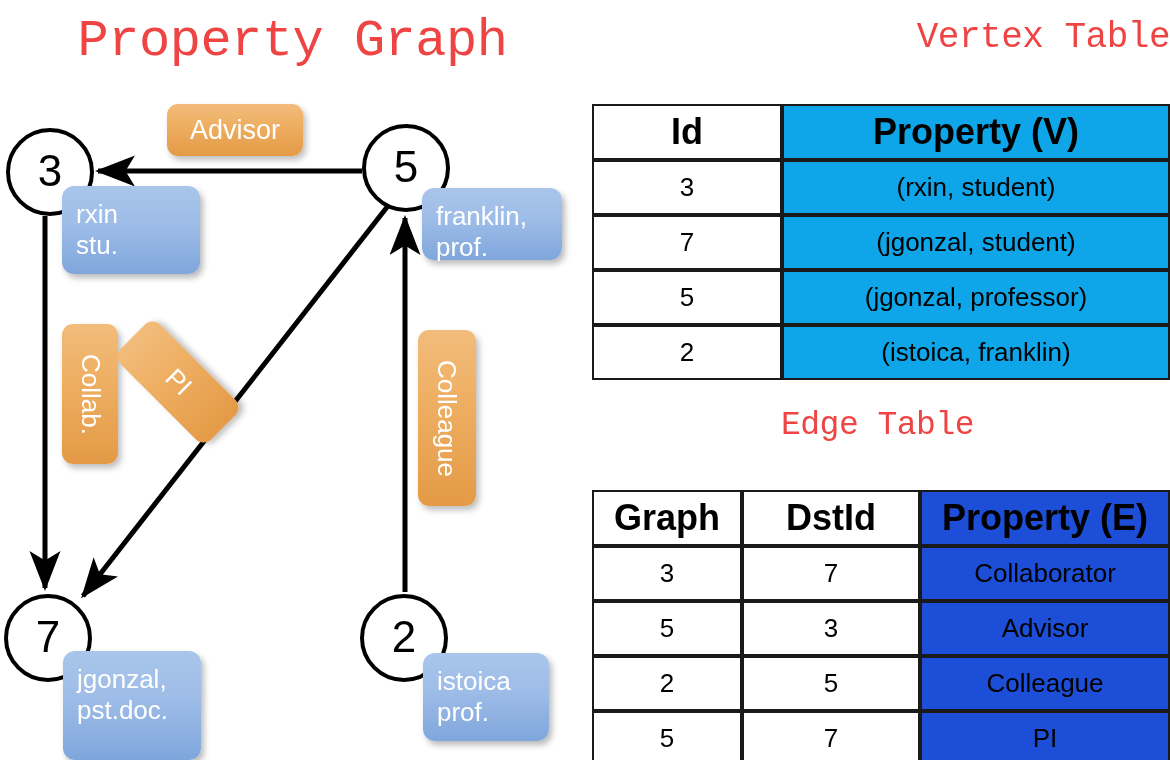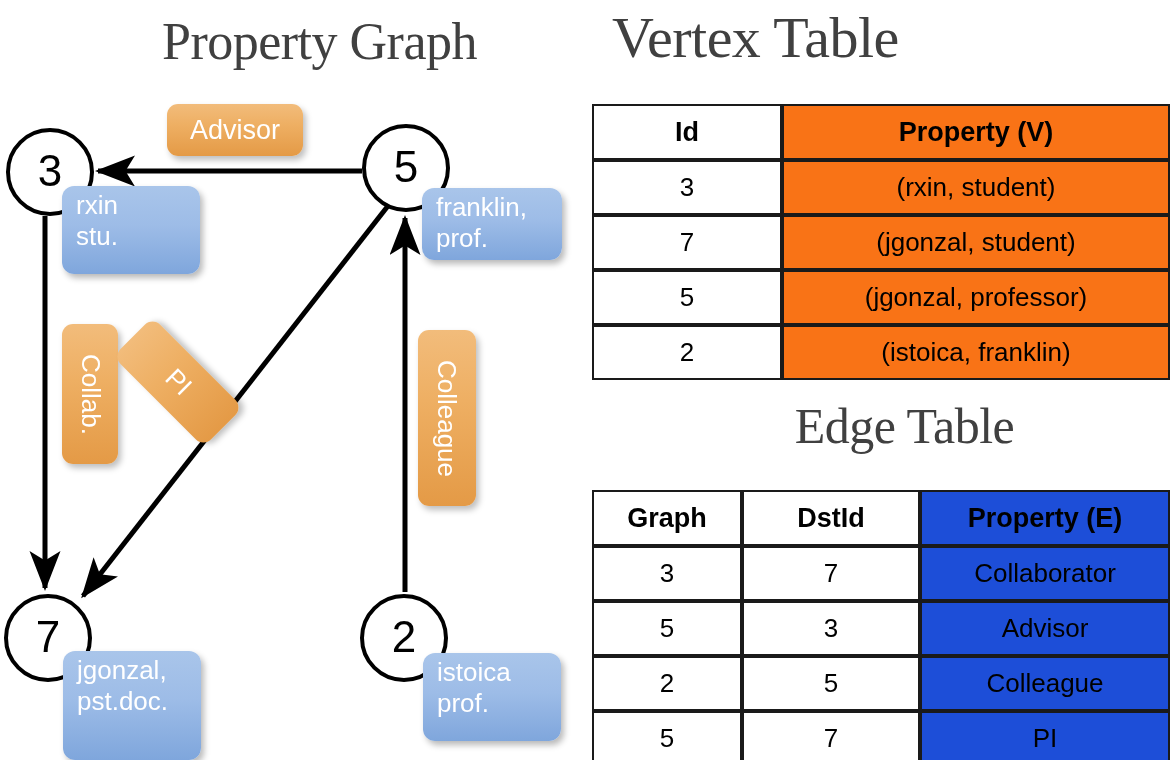--- a/index.html
+++ b/index.html
@@ -12,43 +12,42 @@
     height: 760px;
     position: relative;
     overflow: hidden;
     font-family: "Liberation Sans", sans-serif;
     -webkit-font-smoothing: antialiased;
   }
 
   
   .title {
     position: absolute;
-    font-family: Liberation Serif, serif;
-    font-weight: 300;
-    color: #404040;
+    font-family: Liberation Mono, monospace;
+    font-weight: 300;
+    color: #ef4444;
     white-space: nowrap;
     letter-spacing: -0.5px;
-    padding-left: 27px;
   }
   #title-property-graph {
     left: 0; top: 12px; width: 585px;
     text-align: center;
     font-size: 52px;
     line-height: 60px;
   }
   #title-vertex-table {
     left: 585px; top: 8px; width: 585px;
-    text-align: left;
-    font-size: 58px;
+    text-align: right;
+    font-size: 36px;
     line-height: 60px;
   }
   #title-edge-table {
     left: 585px; top: 396px; width: 585px;
     text-align: center;
-    font-size: 50px;
+    font-size: 33px;
     line-height: 60px;
   }
 
   
   #graph-panel {
     position: absolute;
     left: 0; top: 0;
     width: 585px; height: 760px;
   }
   #graph-edges {
@@ -86,28 +85,28 @@
   .prop-box {
     position: absolute;
     border-radius: 12px;
     background: linear-gradient(180deg, #a9c5ea 0%, #9dbce7 45%, #7fa6dc 100%);
     box-shadow: 3px 4px 6px rgba(0,0,0,0.28);
     color: #ffffff;
     font-family: "Liberation Sans", sans-serif;
     font-weight: 300;
     font-size: 26px;
     line-height: 31px;
-    padding: 4px 14px;
+    padding: 13px 14px;
     box-sizing: border-box;
     z-index: 4;
   }
   #prop-rxin     { left: 62px;  top: 186px; width: 138px; height: 88px; }
   #prop-franklin { left: 422px; top: 188px; width: 140px; height: 72px; }
   #prop-jgonzal  { left: 63px;  top: 651px; width: 138px; height: 109px; }
-  #prop-istoica  { left: 423px; top: 653px; width: 138px; height: 88px; }
+  #prop-istoica  { left: 423px; top: 653px; width: 126px; height: 88px; }
 
   
   .edge-label {
     position: absolute;
     border-radius: 11px;
     background: linear-gradient(180deg, #f2bc7b 0%, #eeaf63 40%, #e49a46 100%);
     box-shadow: 3px 4px 6px rgba(0,0,0,0.26);
     color: #ffffff;
     font-family: "Liberation Sans", sans-serif;
     font-weight: 300;
@@ -152,29 +151,29 @@
     font-size: 26px;
     color: #000000;
     text-align: center;
     padding: 0;
     height: 55px;
     box-sizing: border-box;
     background: #ffffff;
   }
   .data-table th {
     font-weight: bold;
-    font-size: 27px;
+    font-size: 36px;
     height: 56px;
   }
 
   
   #vertex-table { left: 592px; top: 104px; width: 578px; }
   #vertex-table .col-id  { width: 190px; }
   #vertex-table .col-prop{ width: 388px; }
-  #vertex-table .cell-prop { background: #f97316; }
+  #vertex-table .cell-prop { background: #0ea5e9; }
 
   
   #edge-table { left: 592px; top: 490px; width: 578px; }
   #edge-table .col-src { width: 150px; }
   #edge-table .col-dst { width: 178px; }
   #edge-table .col-ep  { width: 250px; }
   #edge-table .cell-ep { background: #1d4ed8; }
 </style>
 </head>
 <body>

